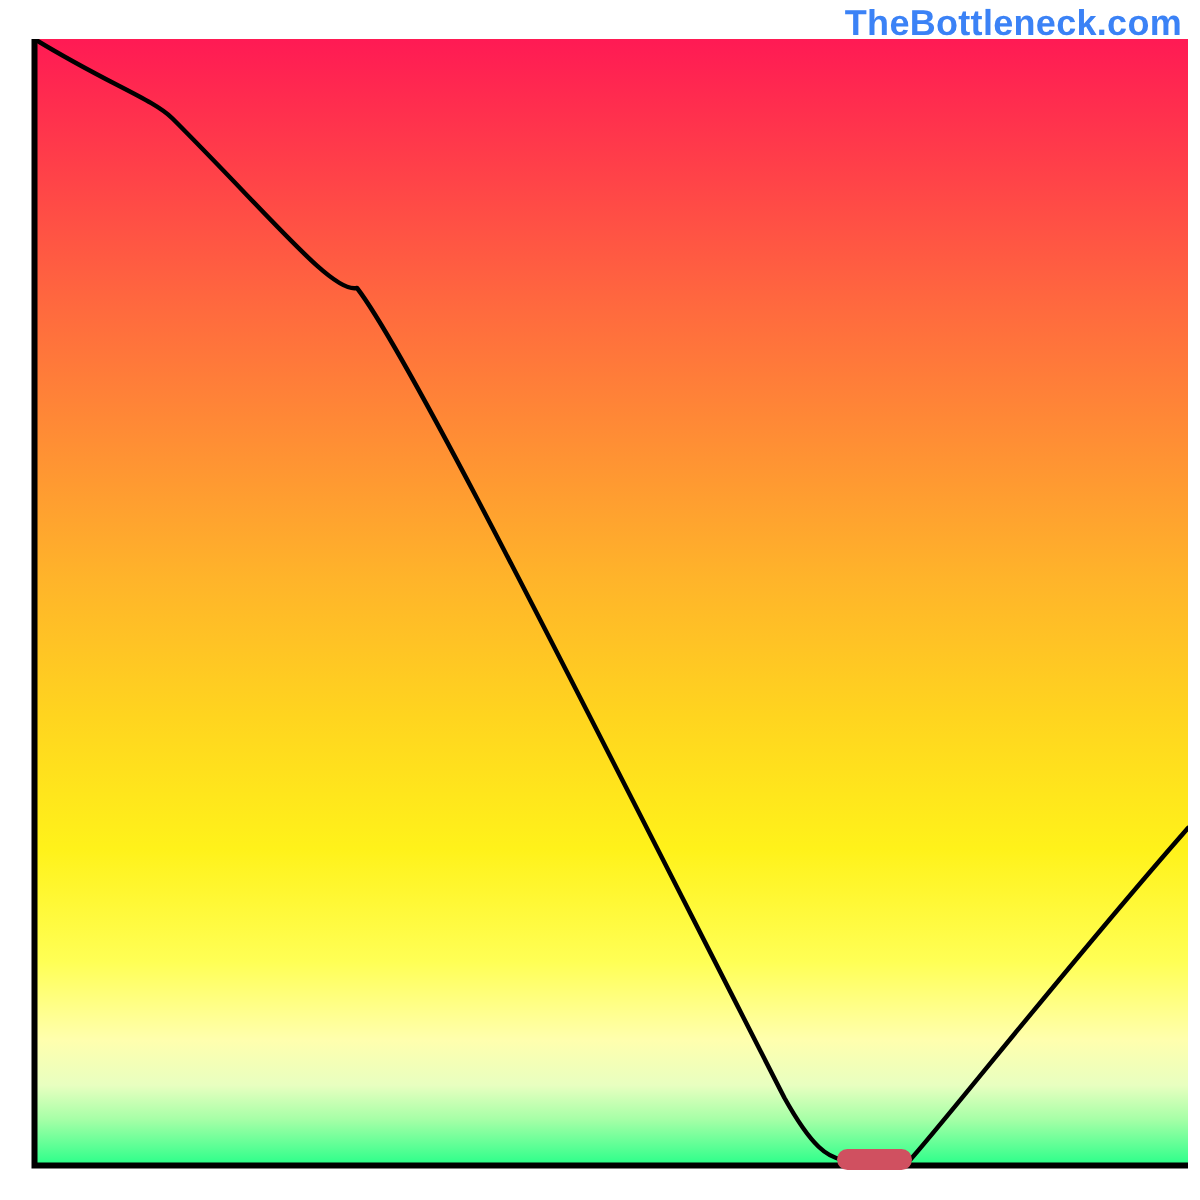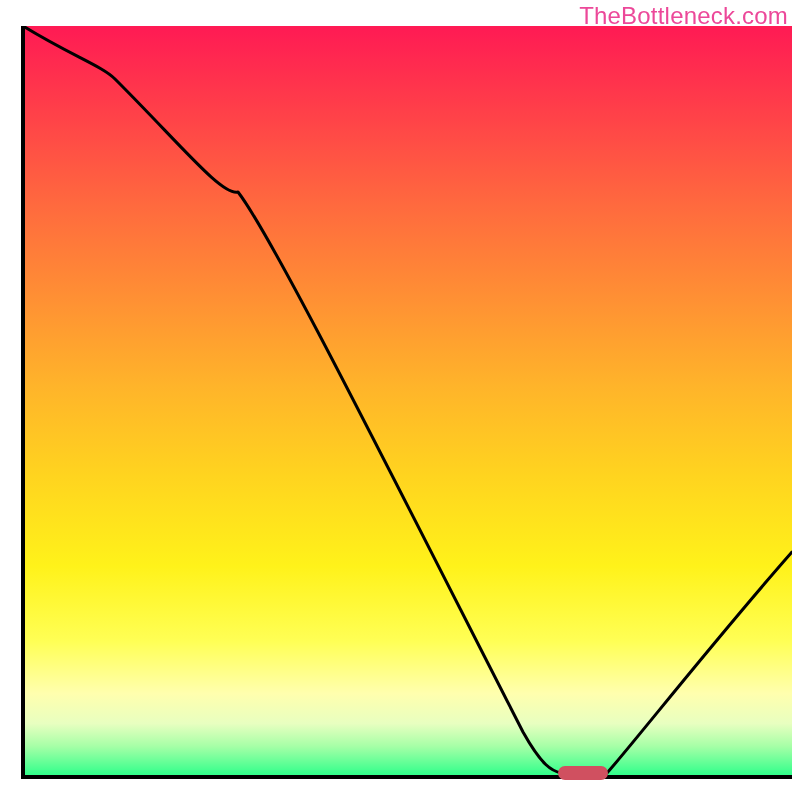--- a/index.html
+++ b/index.html
@@ -13,23 +13,23 @@
   }
   .stage {
     position: relative;
     width: 800px;
     height: 800px;
   }
   .watermark {
     position: absolute;
     top: 2px;
     right: 12px;
-    color: #ec4899;
+    color: #3b82f6;
     font-size: 24px;
-    font-weight: 400;
+    font-weight: 700;
     letter-spacing: 0.2px;
   }
   .plot-wrap {
     position: absolute;
     left: 12px;
     top: 26px;
     width: 780px;
     height: 774px;
   }
   

